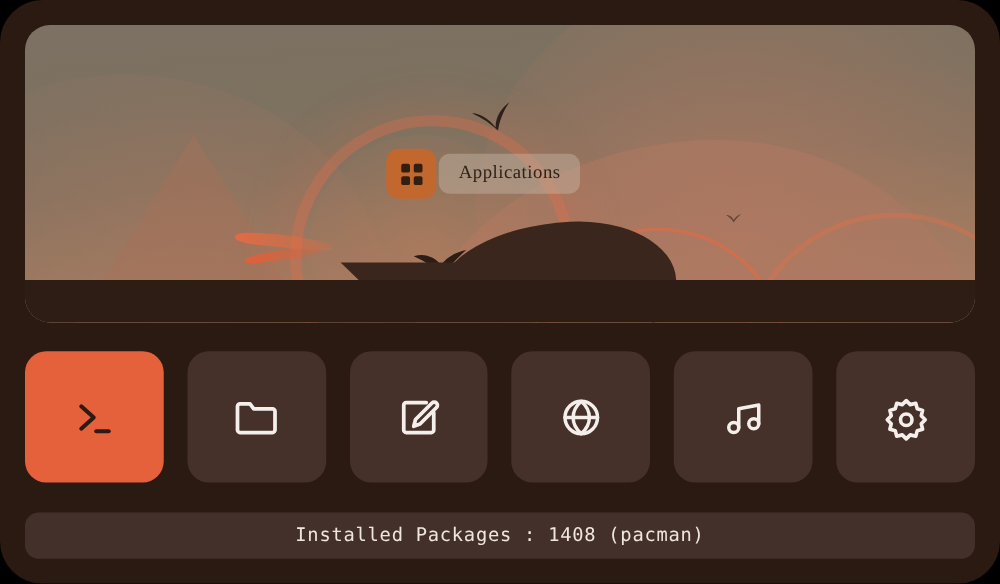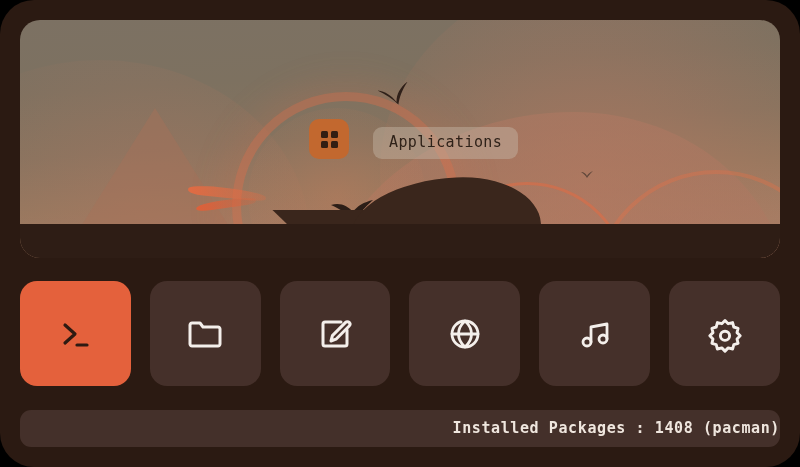--- a/index.html
+++ b/index.html
@@ -135,22 +135,23 @@
 
   .bird { position: absolute; }
   .bird svg { display: block; }
 
   
   #app-launcher {
     position: absolute;
     left: 309px;
     top: 119px;
     display: flex;
-    align-items: flex-end;
-    gap: 24px;
+    align-items: center;
+    gap: 2px;
+    font-family: Liberation Serif, serif;
   }
   #app-launcher-button {
     width: 40px;
     height: 40px;
     border-radius: 10px;
     background: #c2682f;
     display: flex;
     align-items: center;
     justify-content: center;
     cursor: pointer;
@@ -206,22 +207,21 @@
   #status-bar {
     position: absolute;
     left: 20px;
     top: 410px;
     width: 760px;
     height: 37px;
     border-radius: 11px;
     background: #44302a;
     display: flex;
     align-items: center;
-    justify-content: flex-end;
-    font-weight: bold;
+    justify-content: center;
   }
   #status-bar-text {
     color: #efe6de;
     font-size: 15px;
     letter-spacing: .6px;
     line-height: 1;
     white-space: nowrap;
   }
 </style>
 </head>

